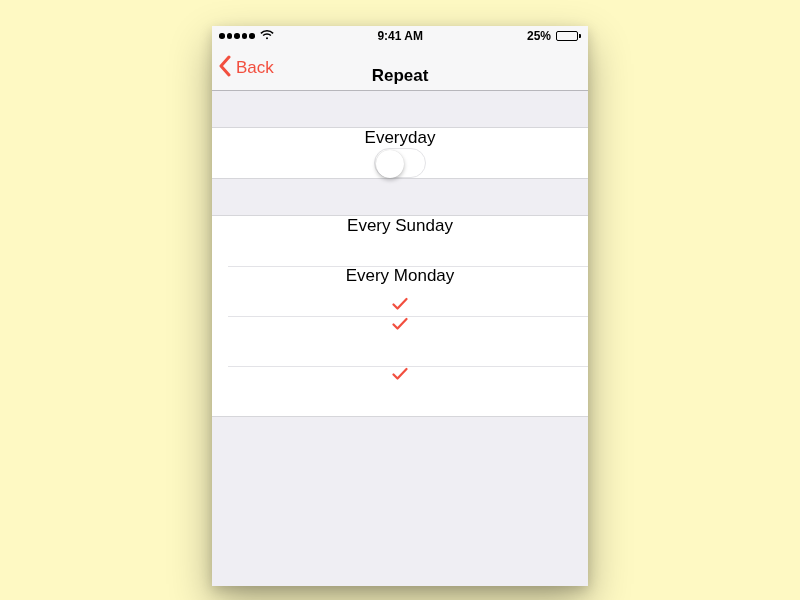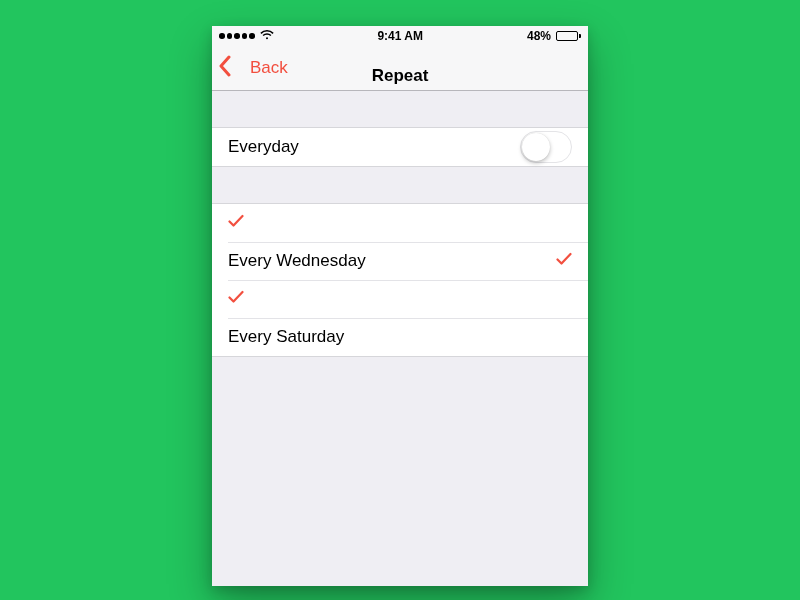--- a/index.html
+++ b/index.html
@@ -6,21 +6,21 @@
     margin: 0;
     padding: 0;
     width: 800px;
     height: 600px;
     overflow: hidden;
     font-family: -apple-system, "Helvetica Neue", Helvetica, Arial, sans-serif;
   }
   .stage {
     width: 800px;
     height: 600px;
-    background: #22c55e;
+    background: #fef9c3;
     display: flex;
     justify-content: center;
     align-items: flex-start;
   }
   .phone {
     margin-top: 26px;
     width: 376px;
     height: 560px;
     background: #efeef3;
     box-shadow: 0 18px 40px rgba(0,0,0,0.30), 0 4px 12px rgba(0,0,0,0.18);
@@ -68,21 +68,21 @@
     height: 44px;
     background: #f7f7f8;
     border-bottom: 1px solid #b7b6bb;
     display: flex;
     align-items: center;
     position: relative;
   }
   .back-btn {
     display: flex;
     align-items: center;
-    gap: 18px;
+    gap: 4px;
     color: #f24f3f;
     font-size: 17px;
     padding-left: 6px;
     cursor: pointer;
   }
   .chevron-left-icon { width: 14px; height: 22px; }
   .nav-title {
     position: absolute;
     left: 0; right: 0;
     text-align: center;
@@ -96,29 +96,30 @@
   
   .section-gap {
     height: 36px;
   }
   .section {
     background: #fff;
     border-top: 1px solid #d6d6da;
     border-bottom: 1px solid #d6d6da;
   }
   .row {
-    height: 38px;
+    height: 50px;
     display: flex;
     align-items: center;
     justify-content: space-between;
     padding: 0 16px 0 16px;
     box-sizing: border-box;
     font-size: 17px;
     color: #000;
     position: relative;
+    flex-direction: column;
   }
   .row.tappable { cursor: pointer; }
   .row + .row::before {
     content: "";
     position: absolute;
     top: 0; left: 16px; right: 0;
     height: 1px;
     background: #e3e3e7;
   }
 
@@ -165,21 +166,21 @@
         <span>
           <svg class="wifi-icon" viewBox="0 0 16 12">
             <path d="M8 11.2a1.2 1.2 0 1 0 0-2.4 1.2 1.2 0 0 0 0 2.4Z" fill="#000"></path>
             <path d="M3.9 7.3a5.8 5.8 0 0 1 8.2 0l1.2-1.2a7.5 7.5 0 0 0-10.6 0l1.2 1.2Z" fill="#000"></path>
             <path d="M1.3 4.7a9.5 9.5 0 0 1 13.4 0L16 3.4a11.3 11.3 0 0 0-16 0l1.3 1.3Z" fill="#000"></path>
           </svg>
         </span>
       </div>
       <div>9:41 AM</div>
       <div class="status-right">
-        <span>48%</span>
+        <span>25%</span>
         <span class="battery">
           <span class="battery-body"><span class="battery-fill"></span></span>
           <span class="battery-tip"></span>
         </span>
       </div>
     </div>
 
     <div class="nav-bar">
       <div class="back-btn">
         <span>
@@ -200,38 +201,38 @@
         <span class="switch">
           <span class="switch-knob"></span>
         </span>
       </div>
     </div>
 
     <div class="section-gap"></div>
 
     <div class="section" id="days-section">
 
+    <div class="row tappable">
+          <span>Every Sunday</span>
+          <span class="hidden"><svg class="check-icon" viewBox="0 0 16 14">
+              <polyline points="1.5,7.5 5.5,11.5 14.5,2" fill="none" stroke="currentColor" stroke-width="2.2" stroke-linecap="round" stroke-linejoin="round"></polyline>
+            </svg></span>
+        </div>
+        <div class="row tappable">
+          <span>Every Monday</span>
+          <span><svg class="check-icon" viewBox="0 0 16 14">
+              <polyline points="1.5,7.5 5.5,11.5 14.5,2" fill="none" stroke="currentColor" stroke-width="2.2" stroke-linecap="round" stroke-linejoin="round"></polyline>
+            </svg></span>
+        </div>
         <div class="row tappable">
           <span><svg class="check-icon" viewBox="0 0 16 14">
               <polyline points="1.5,7.5 5.5,11.5 14.5,2" fill="none" stroke="currentColor" stroke-width="2.2" stroke-linecap="round" stroke-linejoin="round"></polyline>
             </svg></span>
         </div>
         <div class="row tappable">
-          <span>Every Wednesday</span>
           <span><svg class="check-icon" viewBox="0 0 16 14">
-              <polyline points="1.5,7.5 5.5,11.5 14.5,2" fill="none" stroke="currentColor" stroke-width="2.2" stroke-linecap="round" stroke-linejoin="round"></polyline>
-            </svg></span>
-        </div>
-        <div class="row tappable">
-          <span><svg class="check-icon" viewBox="0 0 16 14">
-              <polyline points="1.5,7.5 5.5,11.5 14.5,2" fill="none" stroke="currentColor" stroke-width="2.2" stroke-linecap="round" stroke-linejoin="round"></polyline>
-            </svg></span>
-        </div>
-        <div class="row tappable">
-          <span>Every Saturday</span>
-          <span class="hidden"><svg class="check-icon" viewBox="0 0 16 14">
               <polyline points="1.5,7.5 5.5,11.5 14.5,2" fill="none" stroke="currentColor" stroke-width="2.2" stroke-linecap="round" stroke-linejoin="round"></polyline>
             </svg></span>
         </div>
       </div>
 
   </div>
 </div>
 
 </body></html>

